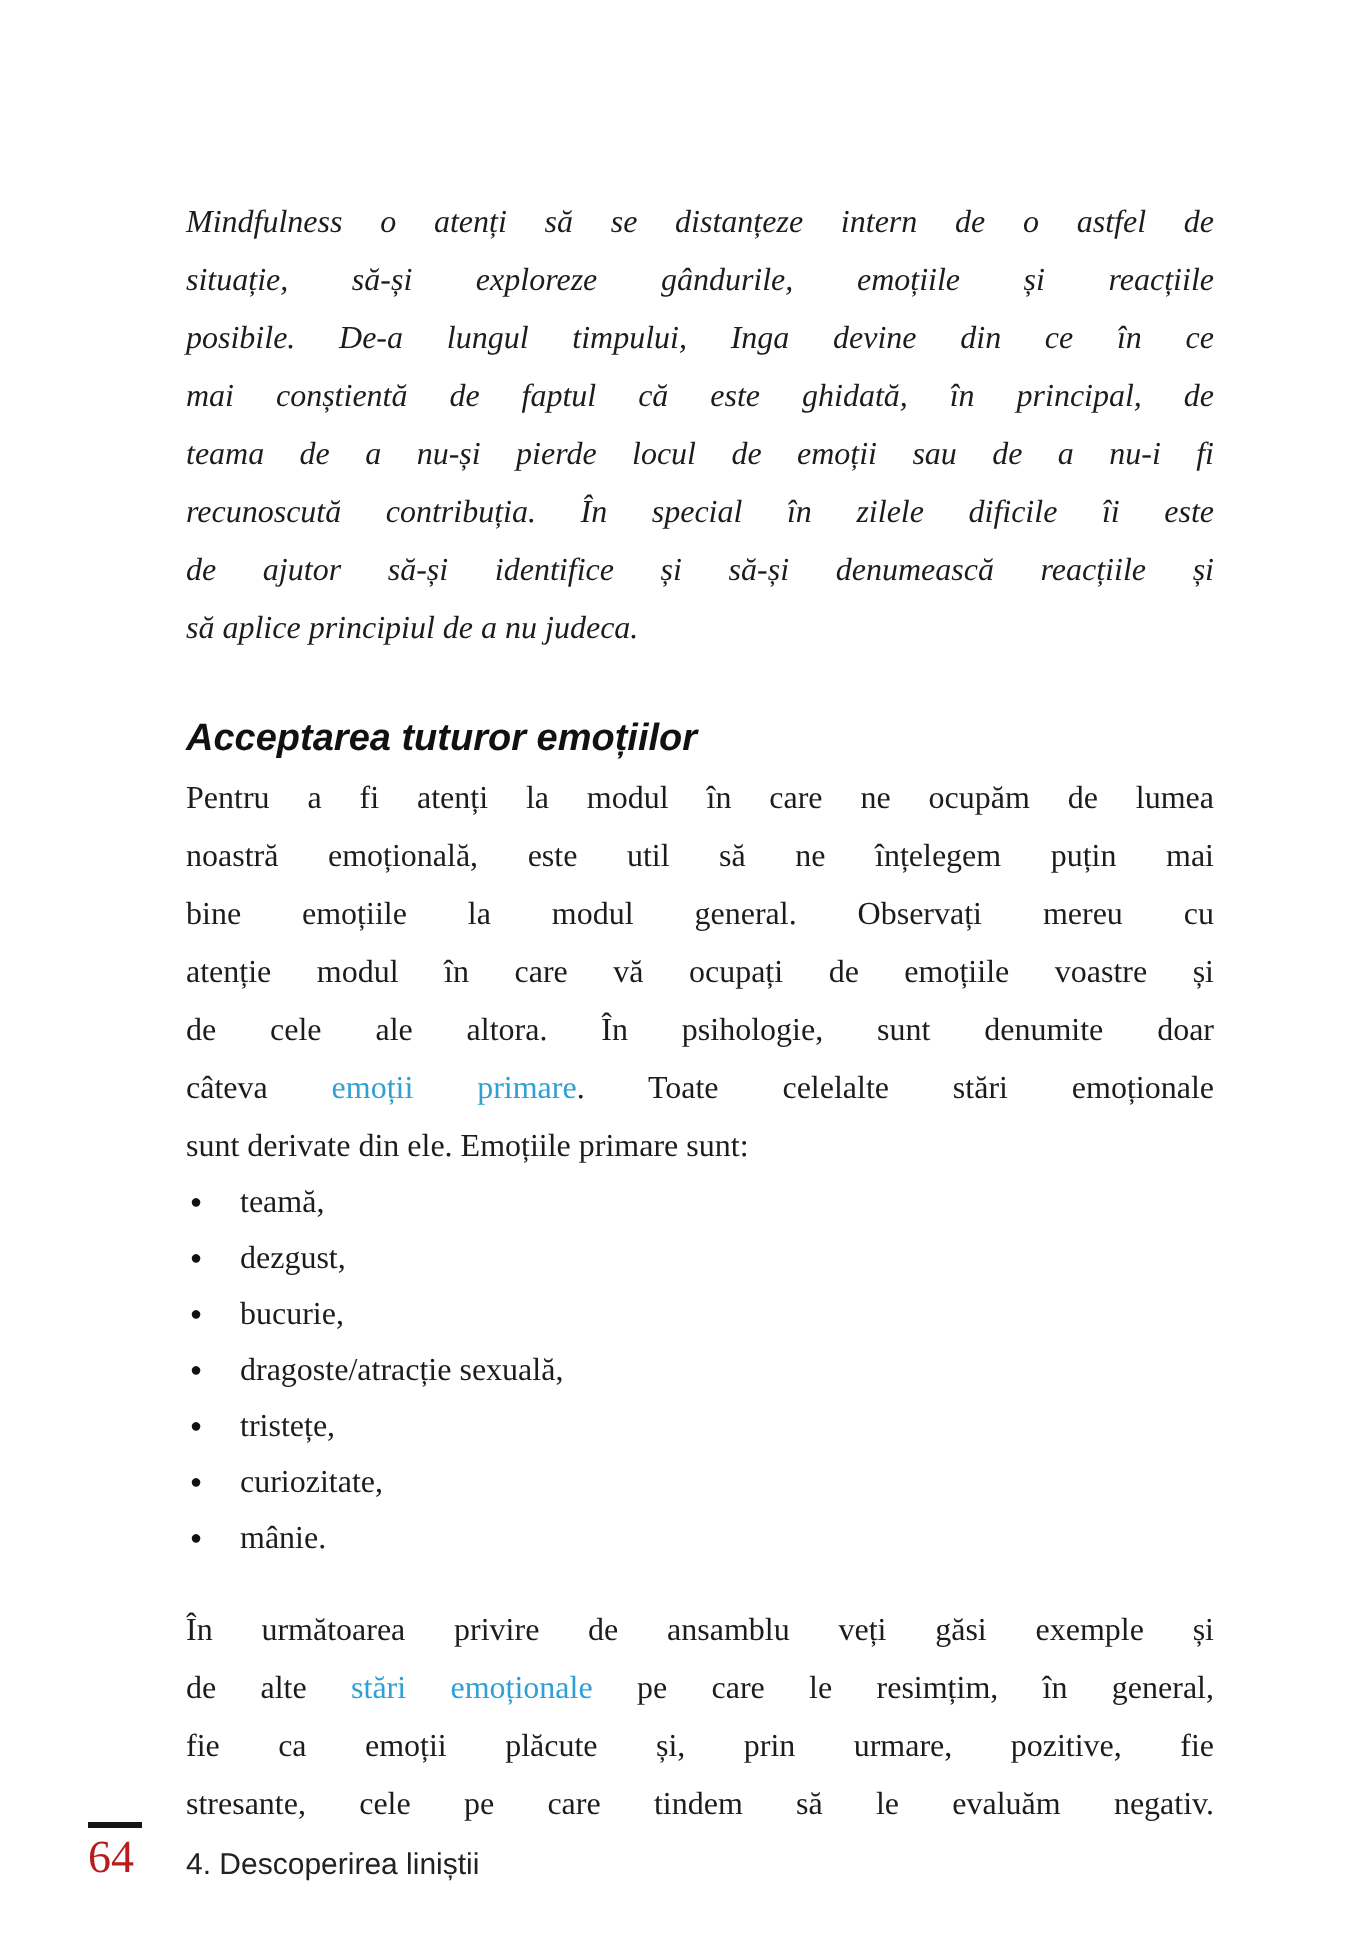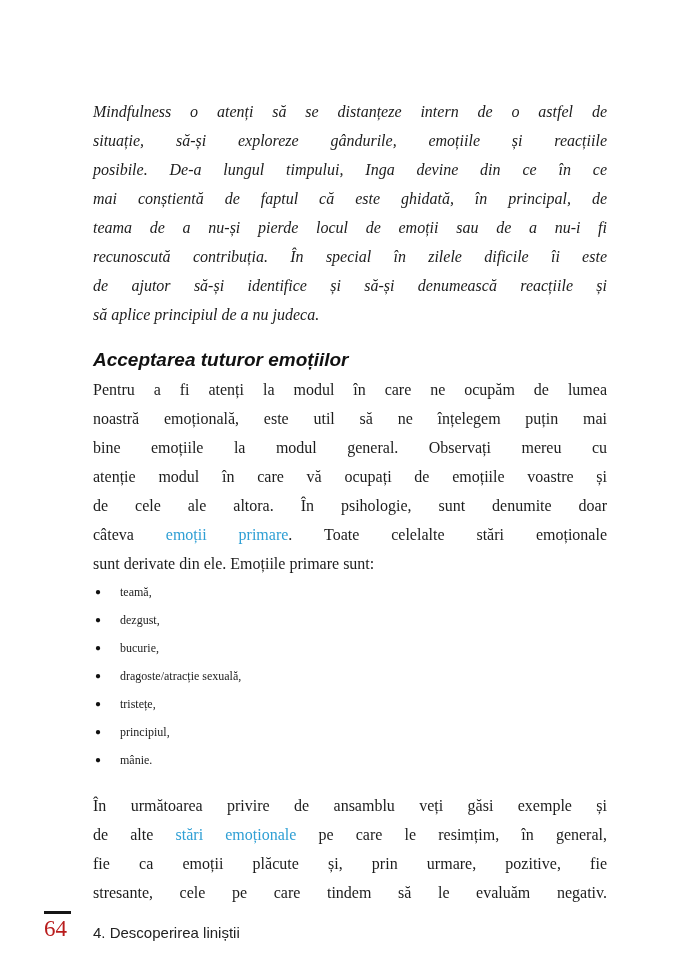--- a/index.html
+++ b/index.html
@@ -21,41 +21,41 @@
   .line {
     font-size: 16px;
     line-height: 29px;
     height: 29px;
     white-space: pre-wrap;
   }
   .jl { text-align: justify; text-align-last: justify; text-justify: inter-word; }
   .ll { text-align: left; }
   .intro .line { font-style: italic; }
   .heading {
-    margin-top: 16px;
+    margin-top: 26px;
     font-family: "Liberation Sans", sans-serif;
     font-weight: bold;
     font-style: italic;
     font-size: 19px;
     line-height: 30px;
     height: 30px;
     color: #111111;
   }
   a.link {
     color: #2f9fd4;
     text-decoration: none;
     cursor: pointer;
   }
   ul.emotions {
     list-style: none;
   }
   ul.emotions li {
     position: relative;
     padding-left: 27px;
-    font-size: 12px;
+    font-size: 16px;
     line-height: 28px;
     height: 28px;
   }
   ul.emotions li::before {
     content: "\25CF";
     position: absolute;
     left: 2px;
     top: 0;
     font-size: 10px;
     line-height: 28px;
@@ -116,21 +116,21 @@
     <div class="line jl"><span>câteva </span><a class="link">emoții primare</a><span>. Toate celelalte stări emoționale</span></div>
     <div class="line ll">sunt derivate din ele. Emoțiile primare sunt:</div>
   </div>
 
   <ul class="emotions">
     <li>teamă,</li>
     <li>dezgust,</li>
     <li>bucurie,</li>
     <li>dragoste/atracție sexuală,</li>
     <li>tristețe,</li>
-    <li>principiul,</li>
+    <li>curiozitate,</li>
     <li>mânie.</li>
   </ul>
 
   <div class="outro">
     <div class="line jl">În următoarea privire de ansamblu veți găsi exemple și</div>
     <div class="line jl"><span>de alte </span><a class="link">stări emoționale</a><span> pe care le resimțim, în general,</span></div>
     <div class="line jl">fie ca emoții plăcute și, prin urmare, pozitive, fie</div>
     <div class="line jl">stresante, cele pe care tindem să le evaluăm negativ.</div>
   </div>
 

